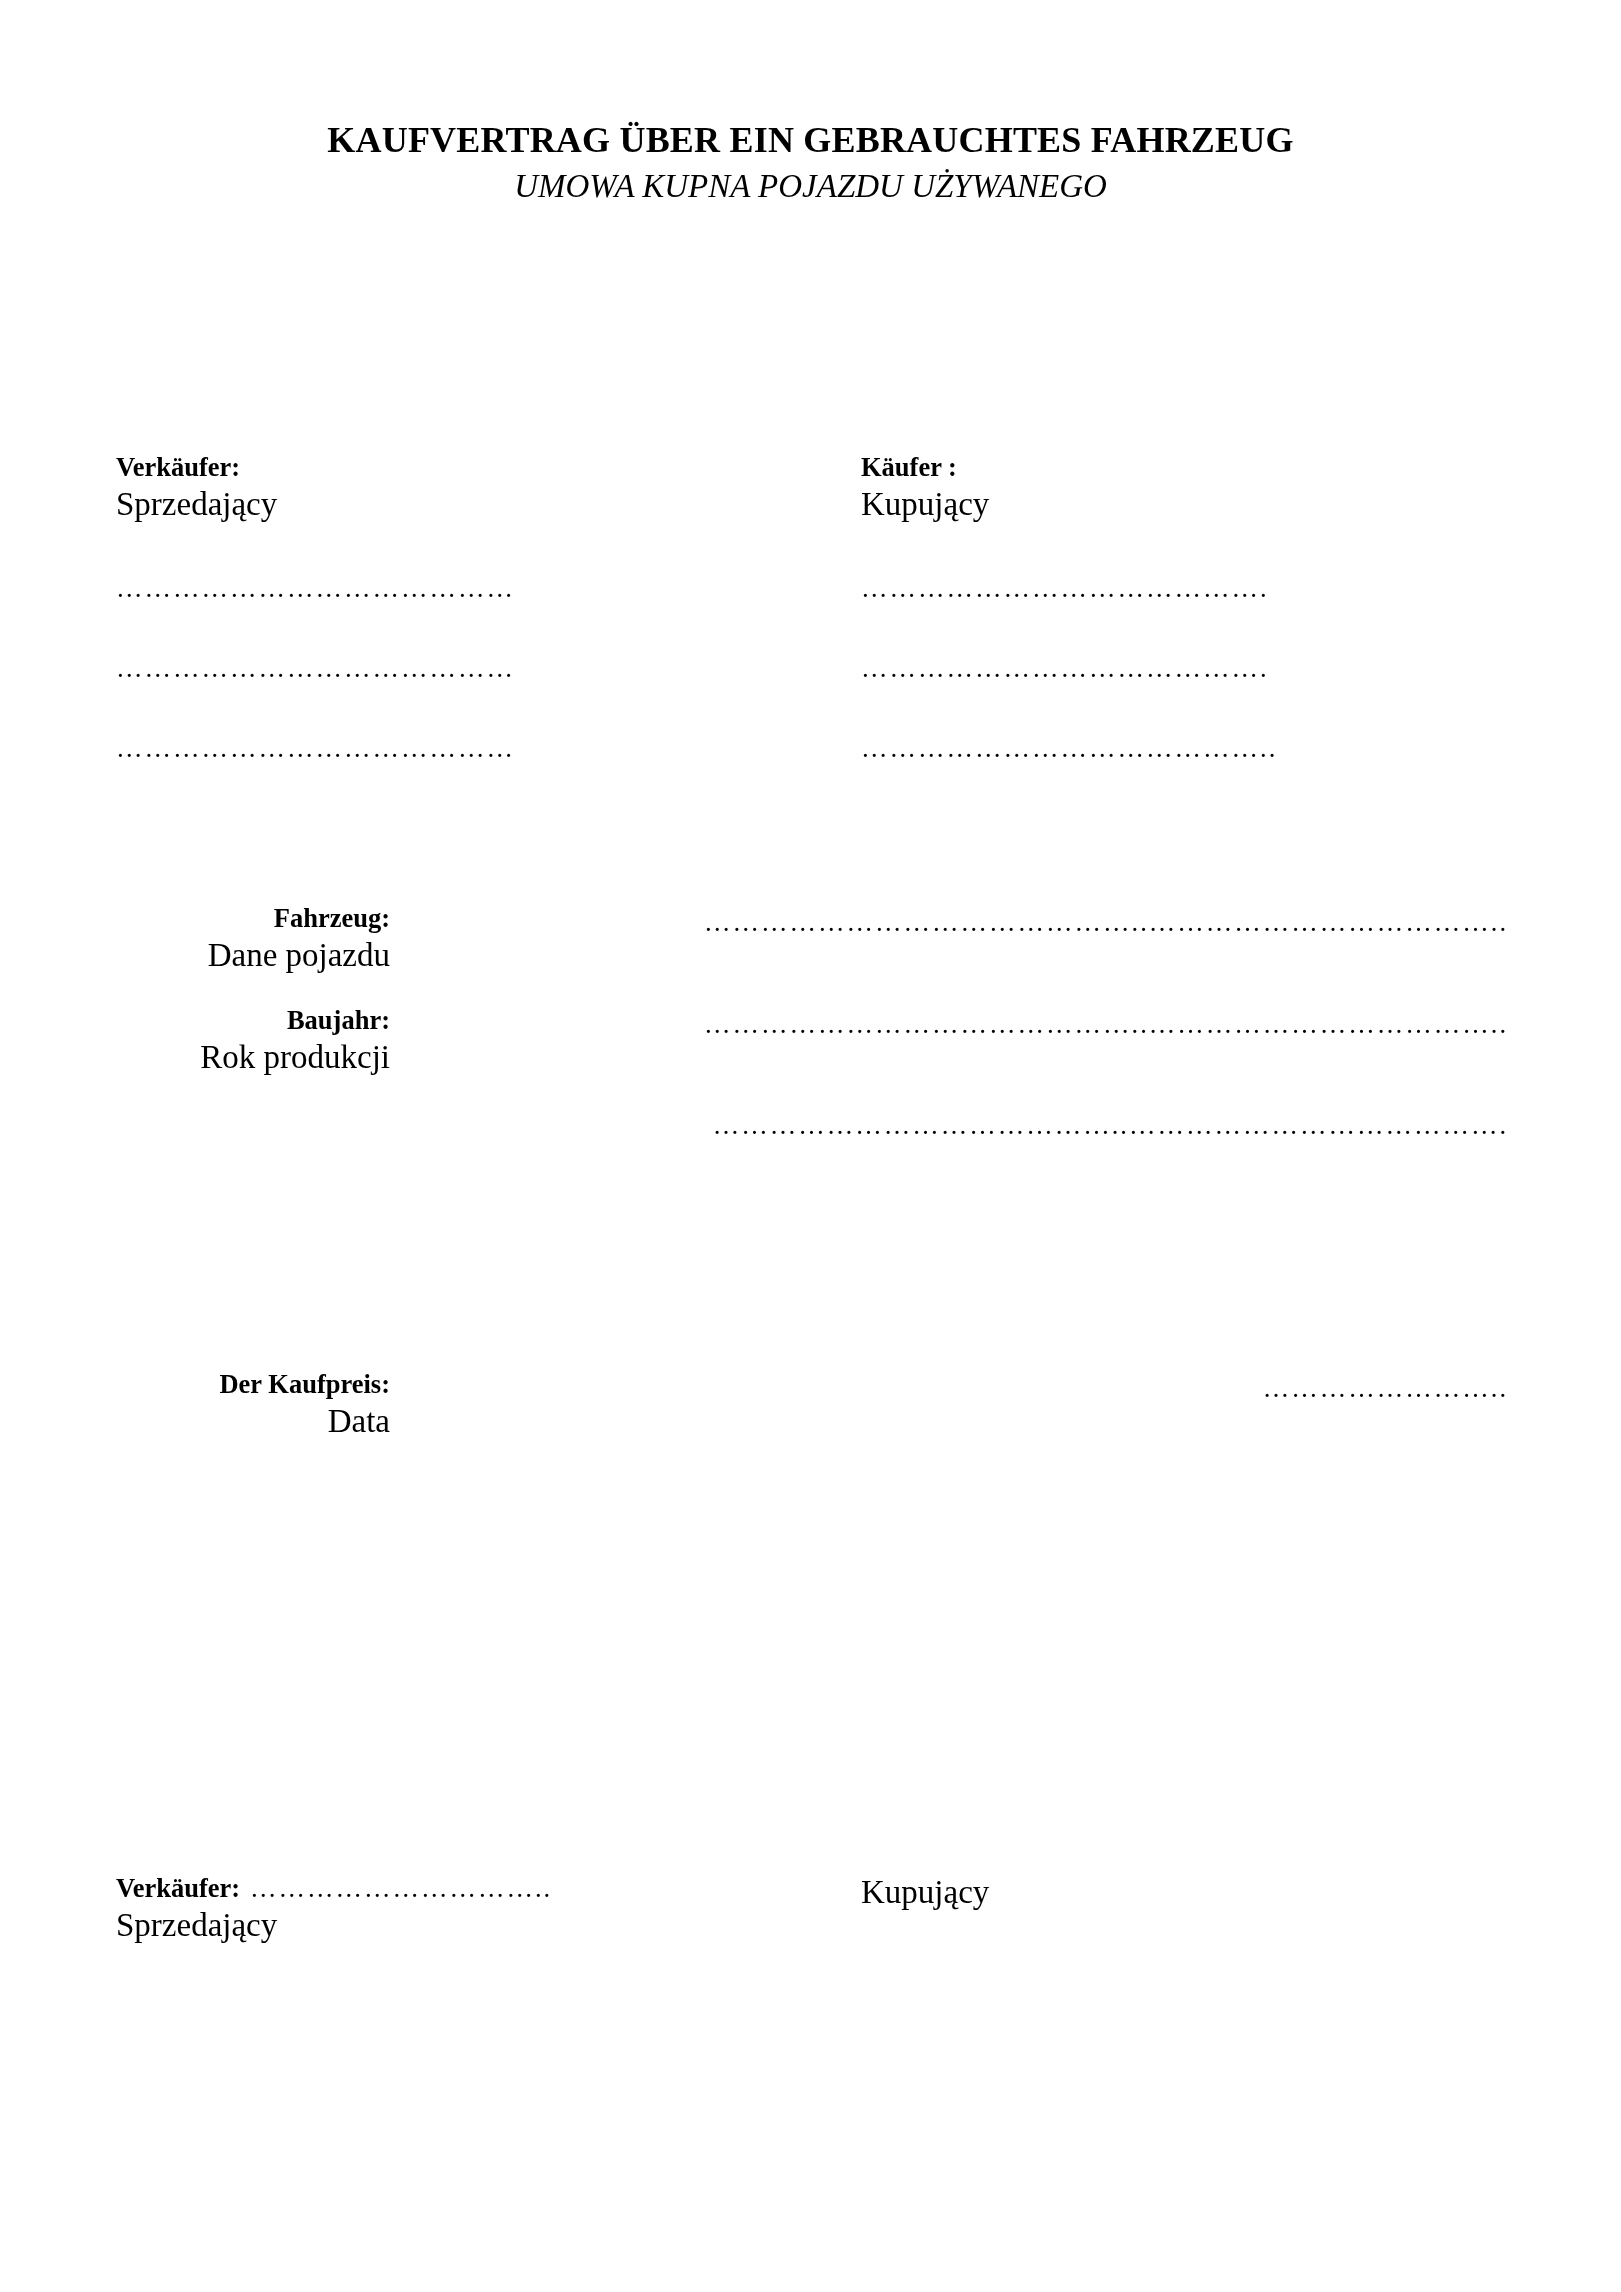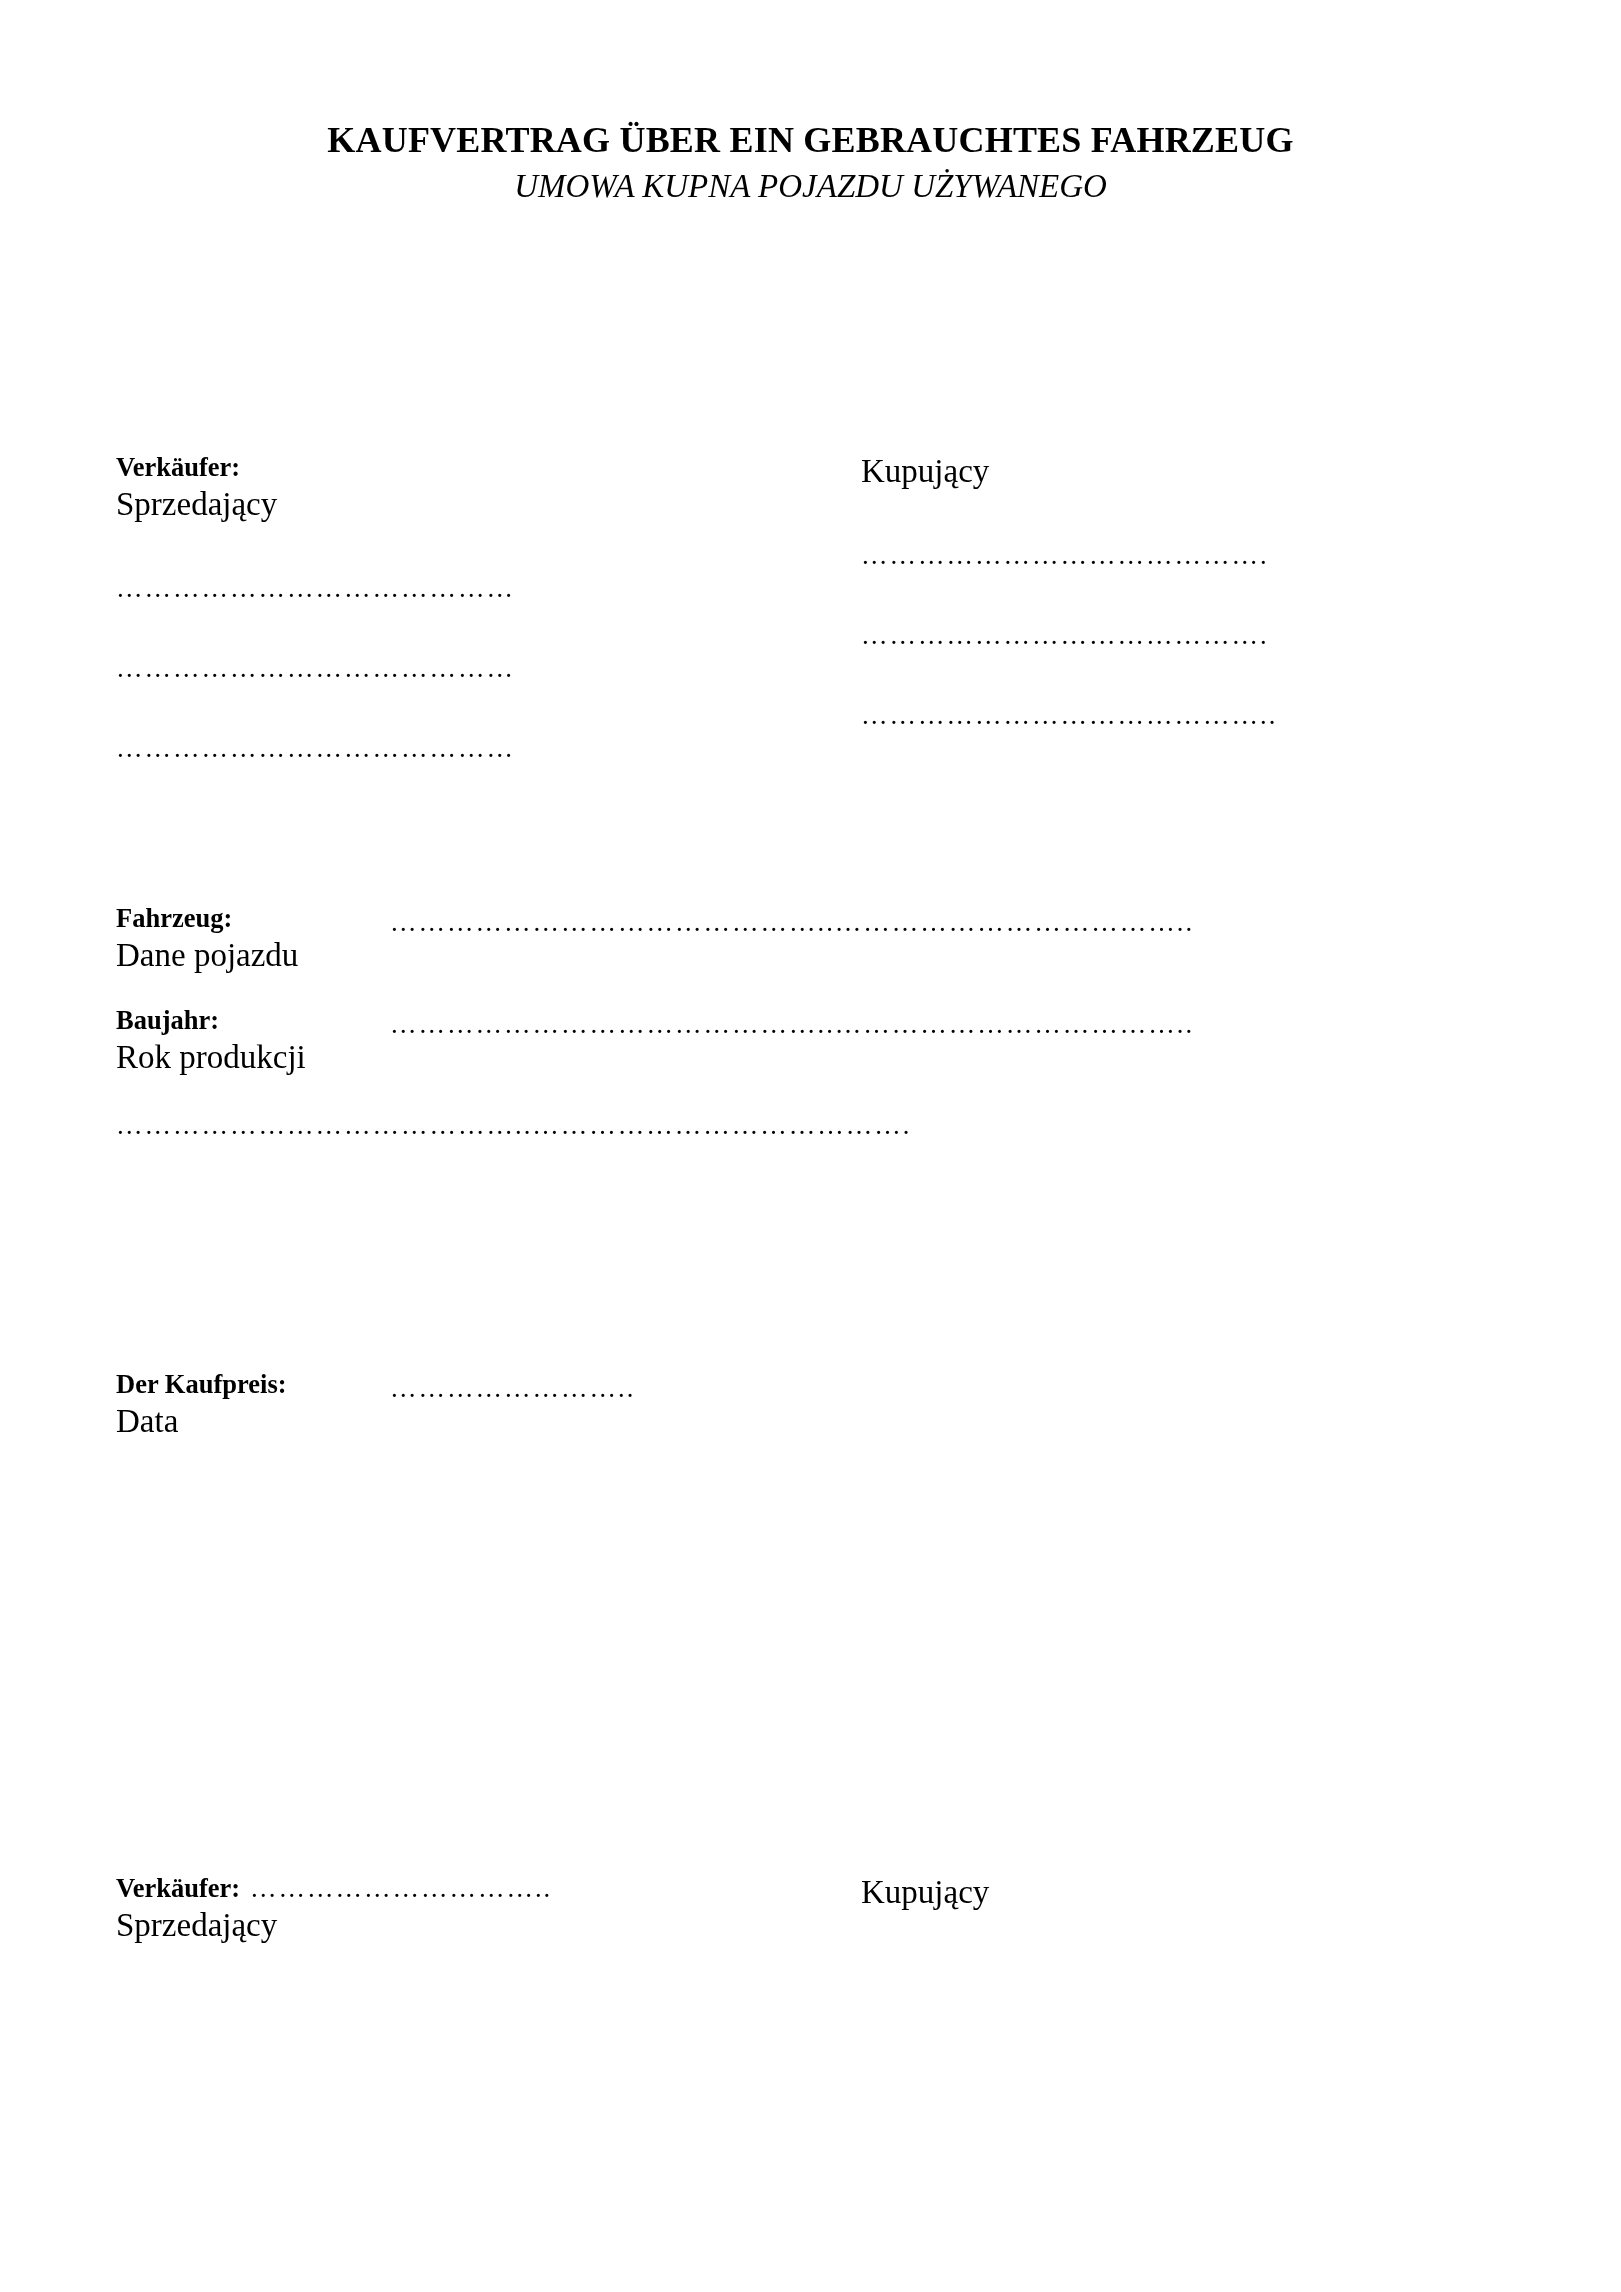--- a/index.html
+++ b/index.html
@@ -81,20 +81,21 @@
   }
   .party-line {
     height: 80px;
   }
 
   
   .fields {
     position: absolute;
     left: 116px;
     width: 1392px;
+    text-align: right;
   }
   .field-row {
     display: flex;
     align-items: flex-start;
   }
   .field-label-col {
     width: 274px;
     flex: 0 0 274px;
   }
   .field-dots-col {
@@ -146,20 +147,21 @@
           <div class="party-line">
             <span class="dots">……………………………………</span>
           </div>
           <div class="party-line">
             <span class="dots">……………………………………</span>
           </div>
         </div>
       </div>
 
       <div class="party-col right">
+        <div class="lbl-de">Käufer :</div>
         <div class="lbl-pl">Kupujący</div>
         <div class="party-lines">
           <div class="party-line">
             <span class="dots">…………………………………….</span>
           </div>
           <div class="party-line">
             <span class="dots">…………………………………….</span>
           </div>
           <div class="party-line">
             <span class="dots">……………………………………..</span>

